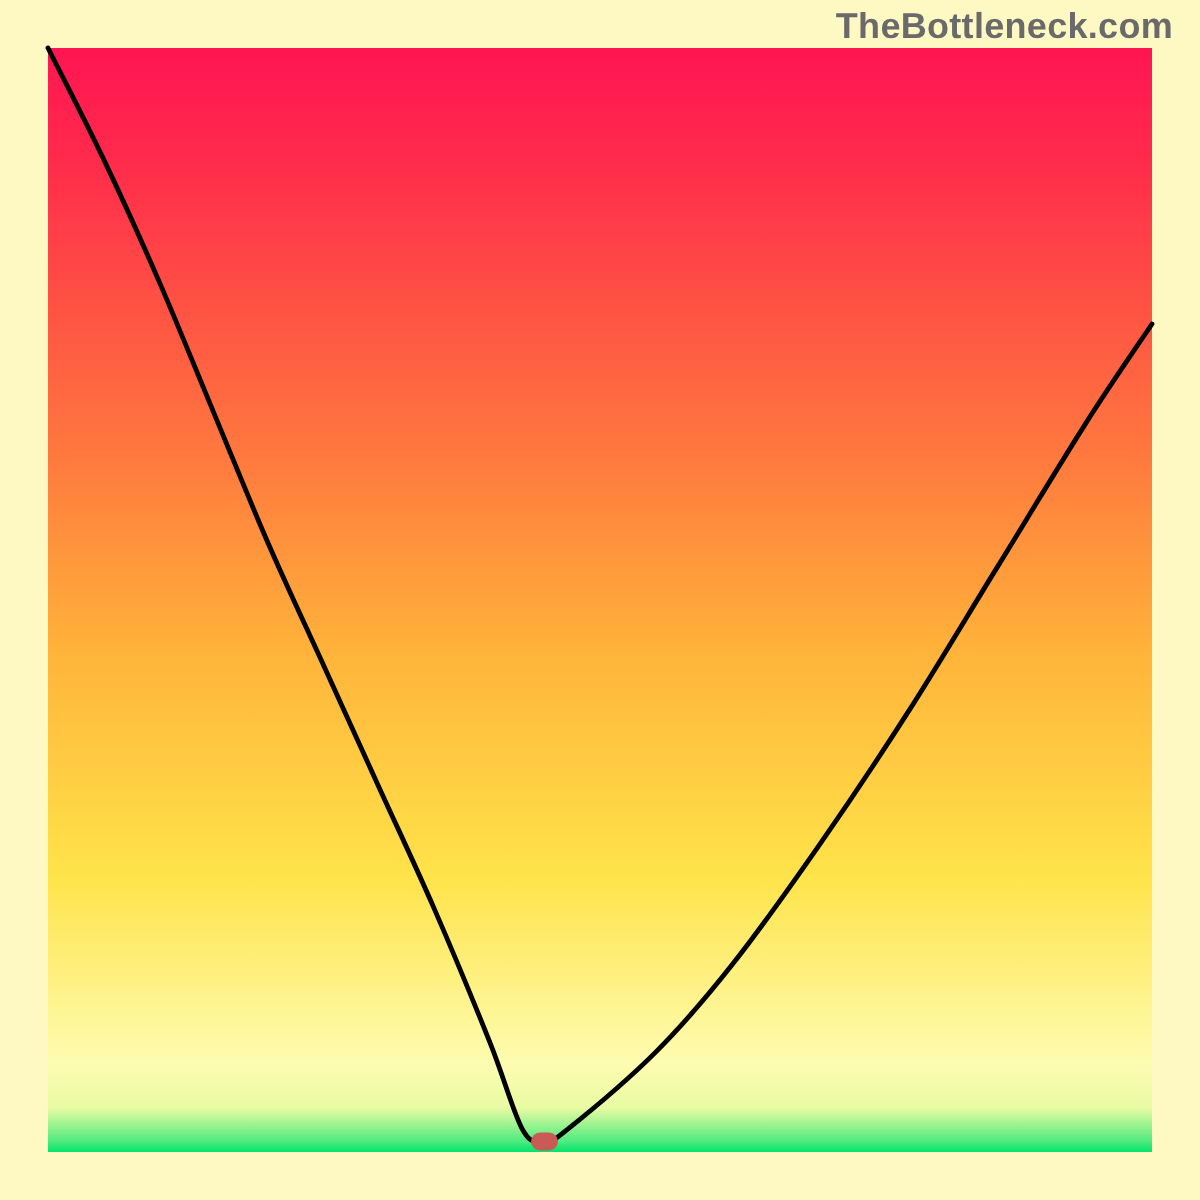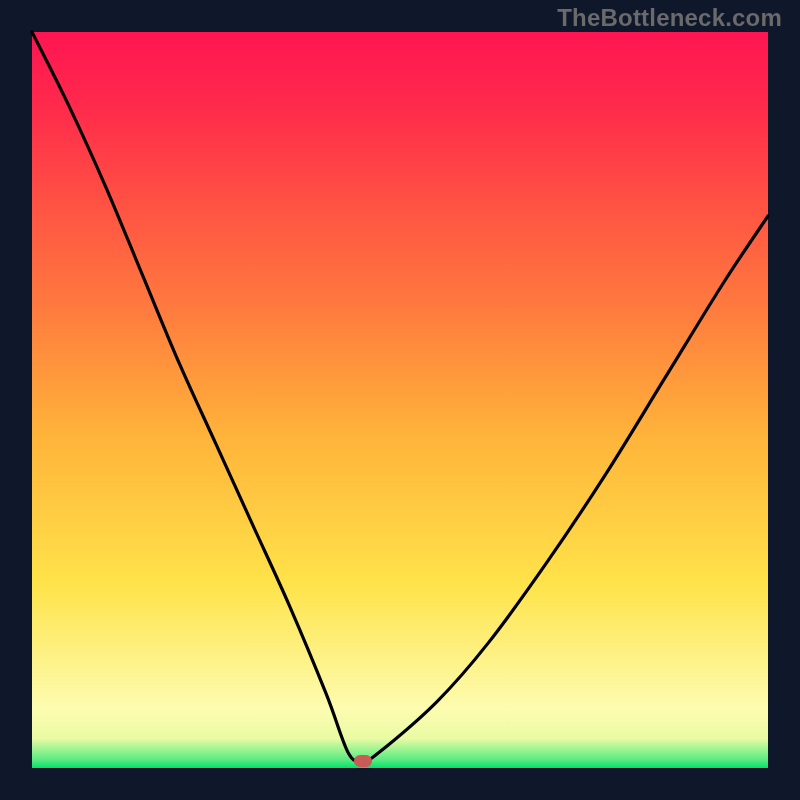--- a/index.html
+++ b/index.html
@@ -8,21 +8,21 @@
     width: 800px;
     height: 800px;
     background: #000;
     font-family: Arial, Helvetica, sans-serif;
     overflow: hidden;
   }
   .frame {
     position: relative;
     width: 800px;
     height: 800px;
-    background: #0f172a;
+    background: #fef9c3;
   }
   .watermark {
     position: absolute;
     top: 4px;
     right: 18px;
     color: #6a6a6a;
     font-size: 24px;
     font-weight: bold;
     font-family: Arial, sans-serif;
     letter-spacing: 0.2px;

